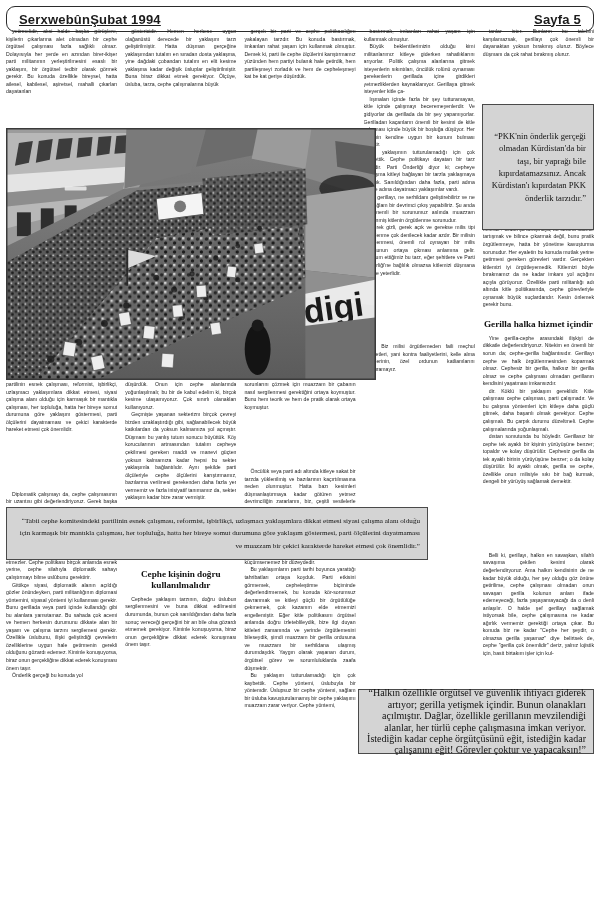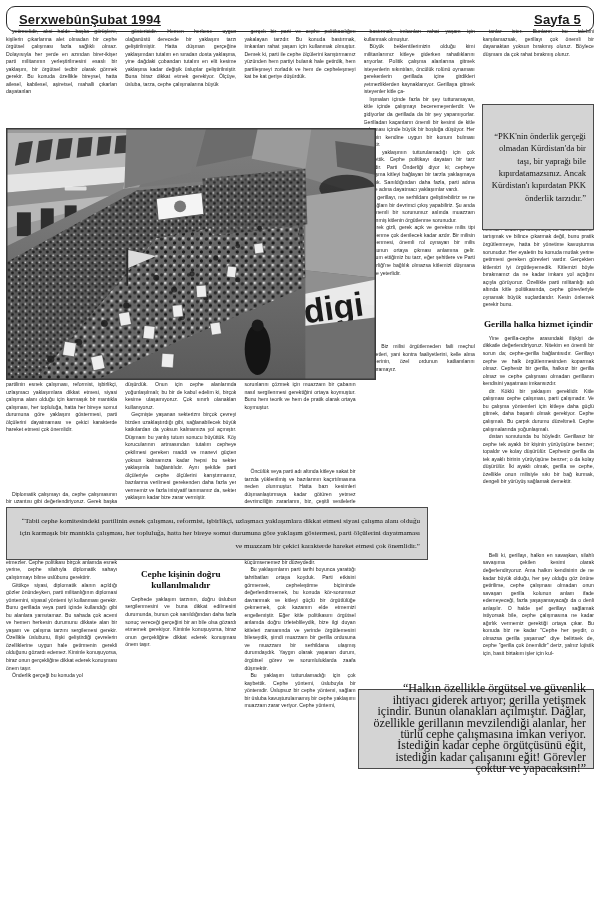--- a/index.html
+++ b/index.html
@@ -128,22 +128,22 @@
     top: 479px;
     width: 422px;
     height: 53px;
     font-size: 7.1px;
     line-height: 12.2px;
   }
   #quote-wide-bottom {
     left: 352px;
     top: 661px;
     width: 236px;
-    height: 80px;
-    font-size: 12px;
+    height: 65px;
+    font-size: 10px;
     line-height: 11.4px;
   }
 </style>
 </head>
 <body>
 
 <div class="masthead">
   <span class="mh-left">Serxwebûn</span>
   <span class="mh-center">Şubat 1994</span>
   <span class="mh-right">Sayfa 5</span>

